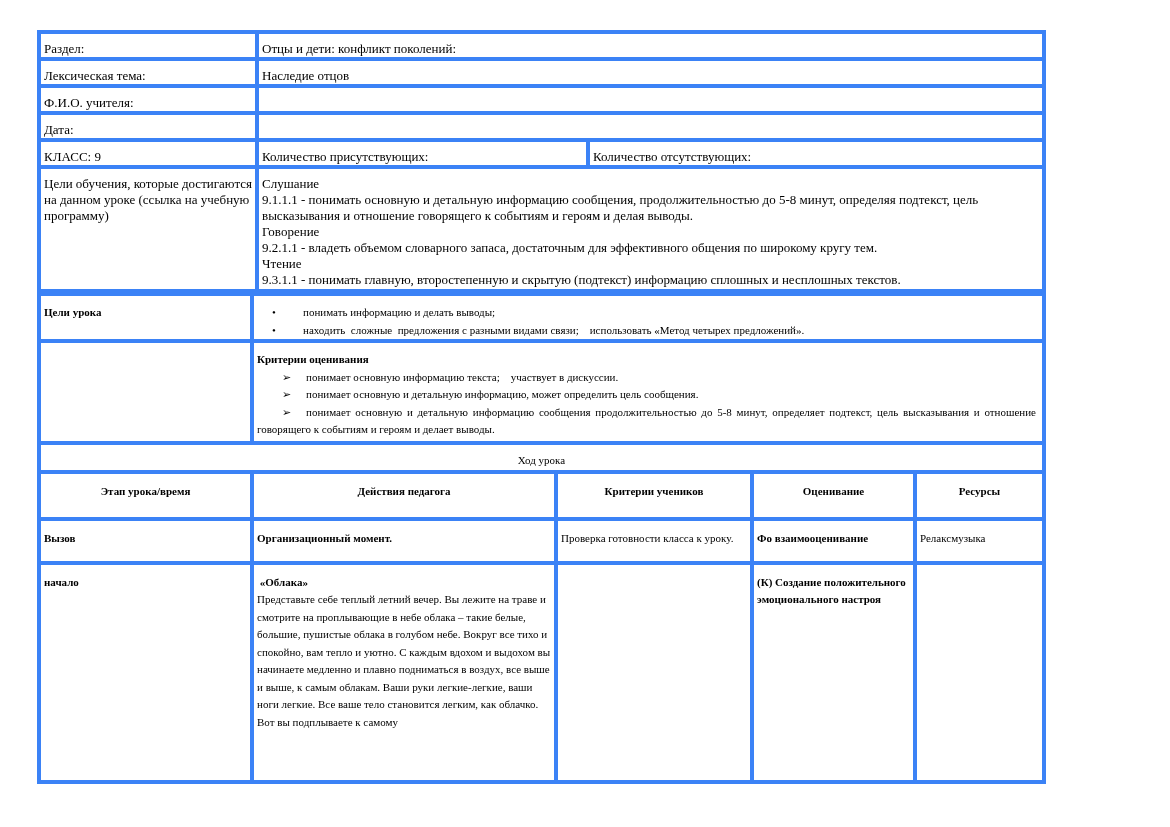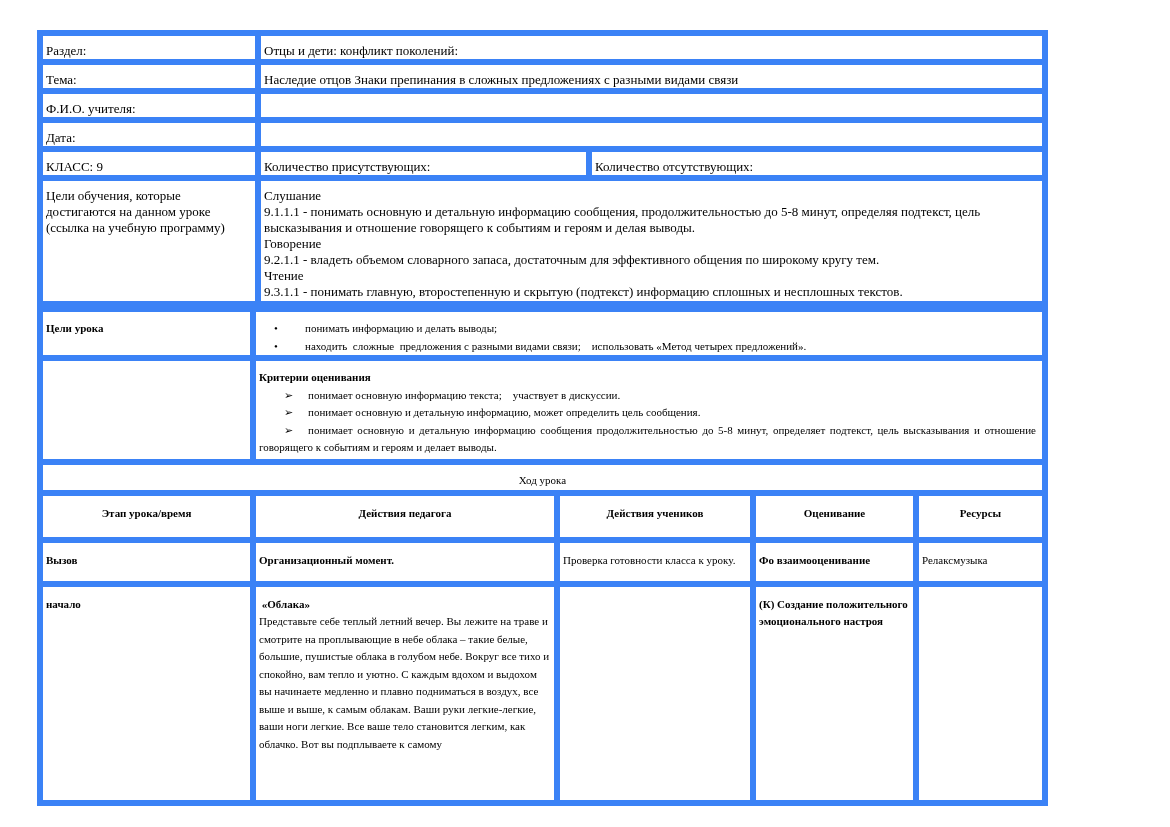--- a/index.html
+++ b/index.html
@@ -1,20 +1,20 @@
 <!DOCTYPE html>
 <html><head>
   <meta charset="utf-8">
   <style>
     html, body { margin: 0; padding: 0; background: #ffffff; }
     body { width: 1170px; height: 827px; position: relative; overflow: hidden;
            font-family: "Liberation Serif", "DejaVu Serif", serif; color: #000; }
     .doc { position: absolute; left: 37px; top: 30px; width: 1005px; }
     .tbl { border-collapse: collapse; table-layout: fixed; width: 1005px; }
-    .tbl td { border: 6px solid #3b82f6; vertical-align: top; padding: 0 3px; }
+    .tbl td { border: 4px solid #3b82f6; vertical-align: top; padding: 0 3px; }
     .top td { font-size: 13px; line-height: 16px; }
     .top tr.r1 td { height: 24px; padding-top: 7px; box-sizing: border-box; }
     .top tr.goals td { padding-top: 7px; padding-bottom: 1px; }
     .bot { margin-top: -1px; }
     .bot td { font-size: 11px; line-height: 17.5px; }
     .b { font-weight: bold; }
     .center { text-align: center; }
     ul.dots { margin: 0; padding: 0; list-style: none; }
     ul.dots li { position: relative; padding-left: 46px; }
     ul.dots li .mk { position: absolute; left: 15px; top: 0; }
@@ -35,22 +35,22 @@
       <col style="width:218px">
       <col style="width:331px">
       <col style="width:456px">
     </colgroup>
     <tbody>
         <tr class="r1">
       <td>Раздел:</td>
       <td colspan="2">Отцы и дети: конфликт поколений:</td>
     </tr>
     <tr class="r1">
-      <td>Тема:</td>
-      <td colspan="2">Наследие отцов Знаки препинания в сложных предложениях с разными видами связи</td>
+      <td>Лексическая тема:</td>
+      <td colspan="2">Наследие отцов</td>
     </tr>
     <tr class="r1">
       <td>Ф.И.О. учителя:</td>
       <td colspan="2"></td>
     </tr>
     <tr class="r1">
       <td>Дата:</td>
       <td colspan="2"></td>
     </tr>
     <tr class="r1">
@@ -98,21 +98,21 @@
         <div class="crit-item"><span class="mk">➢</span><span>понимает основную и детальную информацию, может определить цель сообщения.</span></div>
         <div class="just" style="text-indent:25px; padding-right:3px;"><span class="mk" style="display:inline-block; width:24px; text-indent:0;">➢</span><span>понимает основную и детальную информацию сообщения продолжительностью до 5-8 минут, определяет подтекст, цель высказывания и отношение говорящего к событиям и героям и делает выводы.</span></div>
       </td>
     </tr>
     <tr>
       <td colspan="5" class="center" style="height:26px; padding-top:7px; box-sizing:border-box;">Ход урока</td>
     </tr>
     <tr class="hdr">
       <td class="b center">Этап урока/время</td>
       <td class="b center">Действия педагога</td>
-      <td class="b center">Действия учеников</td>
+      <td class="b center">Критерии учеников</td>
       <td class="b center">Оценивание</td>
       <td class="b center">Ресурсы</td>
     </tr>
     <tr class="row-vyzov">
       <td class="b">Вызов</td>
       <td class="b">Организационный момент.</td>
       <td class="just">Проверка  готовности  класса к уроку.</td>
       <td class="b">Фо взаимооценивание</td>
       <td>Релаксмузыка</td>
     </tr>

